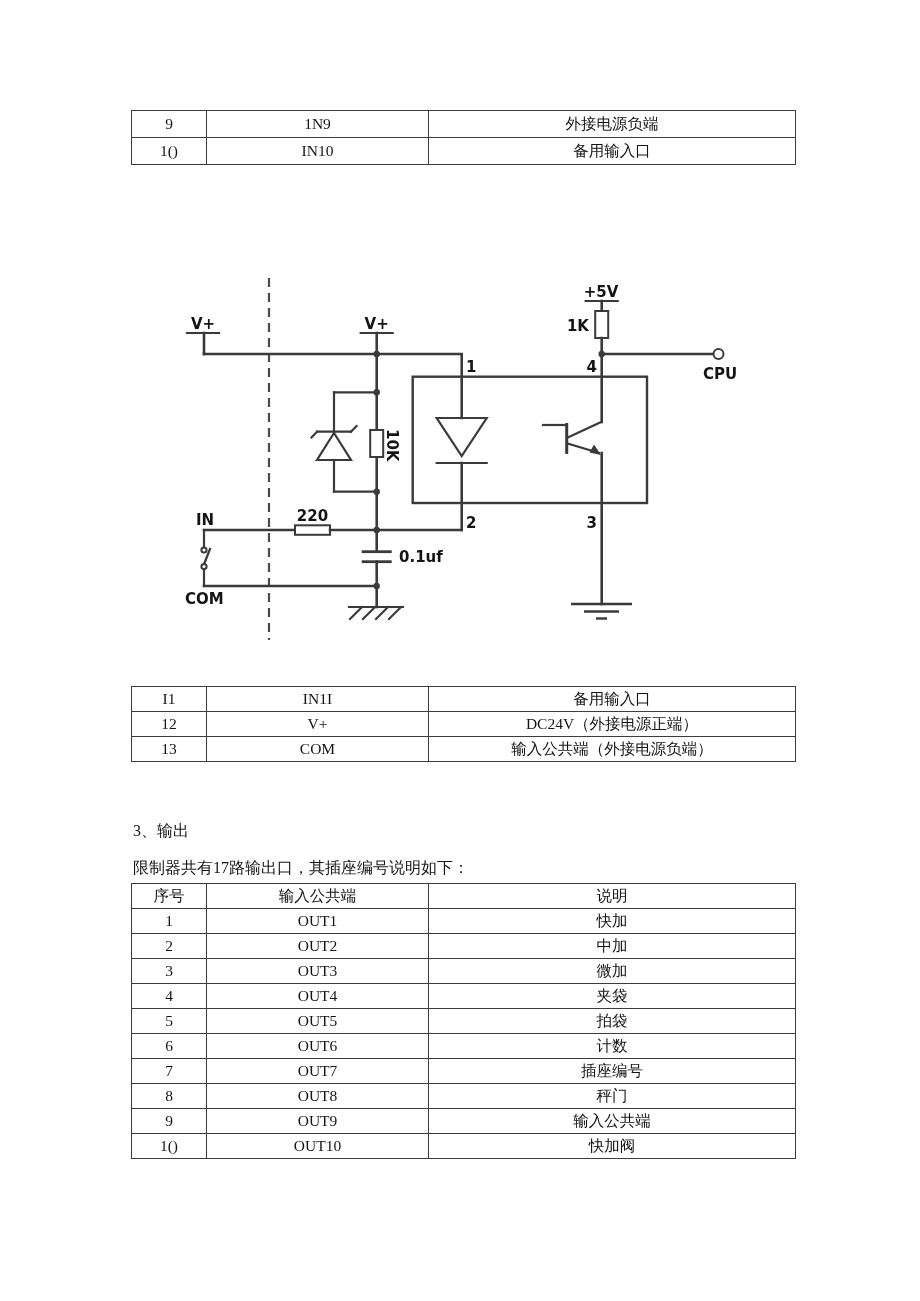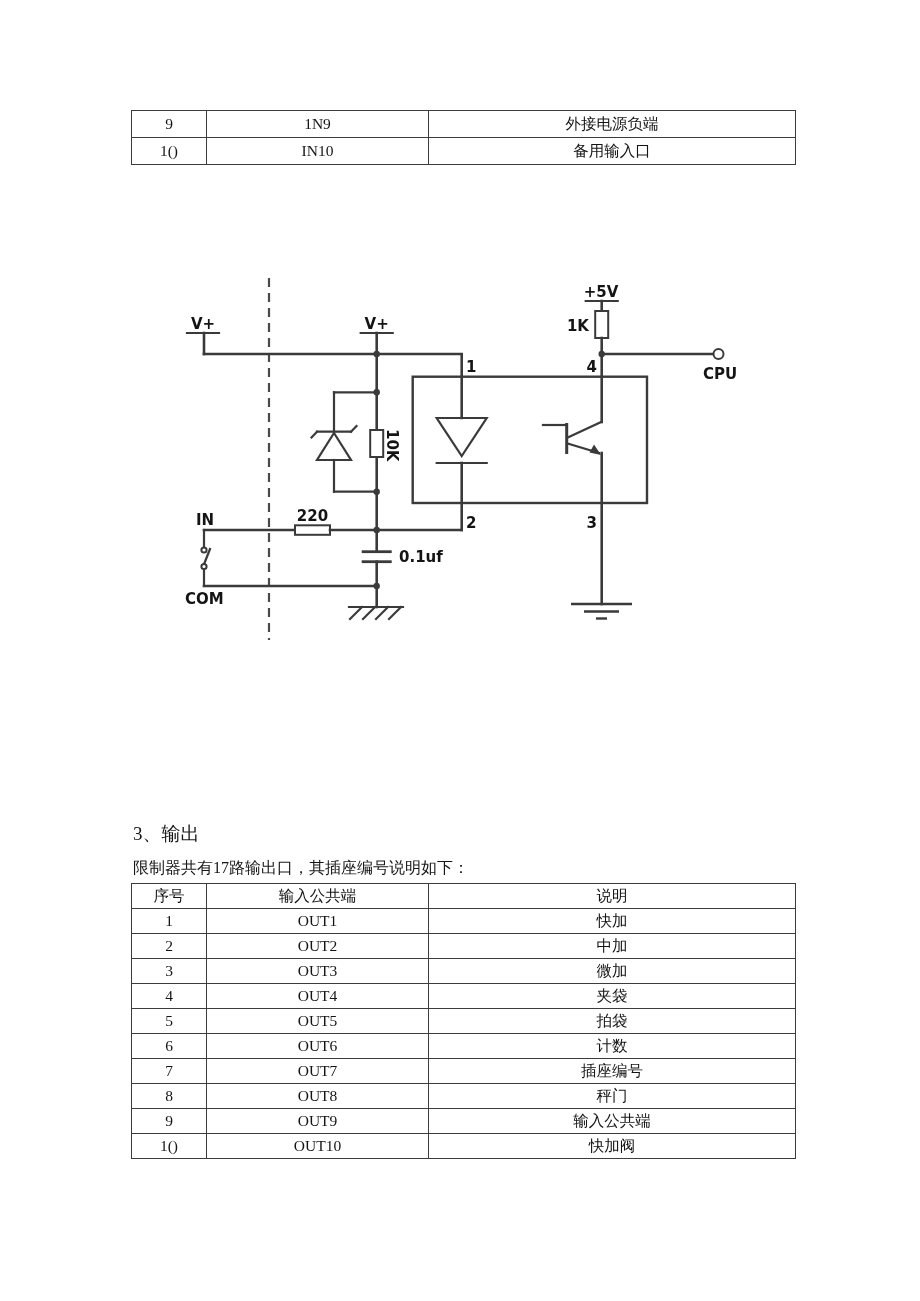--- a/index.html
+++ b/index.html
@@ -9,21 +9,21 @@
             font-family:"Liberation Serif","DejaVu Serif",serif;font-size:15.5px;color:#141414;}
   table.doc td,table.doc th{border:1px solid #3c3c3c;text-align:center;vertical-align:middle;
             padding:0;font-weight:normal;overflow:hidden;white-space:nowrap;}
   #tbl-top{left:131px;top:110px;}
   #tbl-top tr{height:27px;}
   #tbl-mid{left:131px;top:686px;}
   #tbl-mid tr{height:25px;}
   #tbl-out{left:131px;top:883px;}
   #tbl-out tr{height:25px;font-family:Liberation Serif, serif;}
   .c0{width:75px;}.c1{width:222px;}.c2{width:367px;}
-  #sec-heading{position:absolute;left:133px;top:821px;font-size:19px;}
+  #sec-heading{position:absolute;left:133px;top:821px;font-size:16px;}
   #sec-intro{position:absolute;left:133px;top:858px;font-size:16px;}
   #circuit{position:absolute;left:150px;top:260px;}
   .wire{stroke:#3a3a3a;stroke-width:2.6;fill:none;stroke-linecap:square;}
   .sym{stroke:#3a3a3a;stroke-width:2.2;fill:none;stroke-linecap:square;}
   .boxw{stroke:#3a3a3a;stroke-width:2;fill:#ffffff;}
   .dot{fill:#3a3a3a;stroke:none;}
   .clabel{font-family:"DejaVu Sans","Liberation Sans",sans-serif;font-weight:bold;
           font-size:15px;fill:#141414;}
   .cpin{font-family:"DejaVu Sans","Liberation Sans",sans-serif;font-weight:bold;
           font-size:15px;fill:#141414;}
@@ -165,20 +165,44 @@
     <g>
       <circle class="dot" cx="376.7" cy="354" r="3.2"></circle>
       <circle class="dot" cx="601.7" cy="354" r="3.2"></circle>
       <circle class="dot" cx="376.7" cy="392.3" r="3.2"></circle>
       <circle class="dot" cx="376.7" cy="491.7" r="3.2"></circle>
       <circle class="dot" cx="376.7" cy="530" r="3.2"></circle>
       <circle class="dot" cx="376.7" cy="586" r="3.2"></circle>
     </g>
   </svg>
 
+  <table class="doc" id="tbl-mid">
+    <colgroup>
+        <col class="c0">
+        <col class="c1">
+        <col class="c2">
+      </colgroup>
+    <tbody>
+        <tr>
+      <td>I1</td>
+      <td>IN1I</td>
+      <td>备用输入口</td>
+    </tr>
+    <tr>
+      <td>12</td>
+      <td>V+</td>
+      <td>DC24V（外接电源正端）</td>
+    </tr>
+    <tr>
+      <td>13</td>
+      <td>COM</td>
+      <td>输入公共端（外接电源负端）</td>
+    </tr>
+  </tbody>
+    </table>
 
   <div id="sec-heading">3、输出</div>
   <div id="sec-intro">限制器共有17路输出口，其插座编号说明如下：</div>
 
   <table class="doc" id="tbl-out">
     <colgroup>
         <col class="c0">
         <col class="c1">
         <col class="c2">
       </colgroup>

